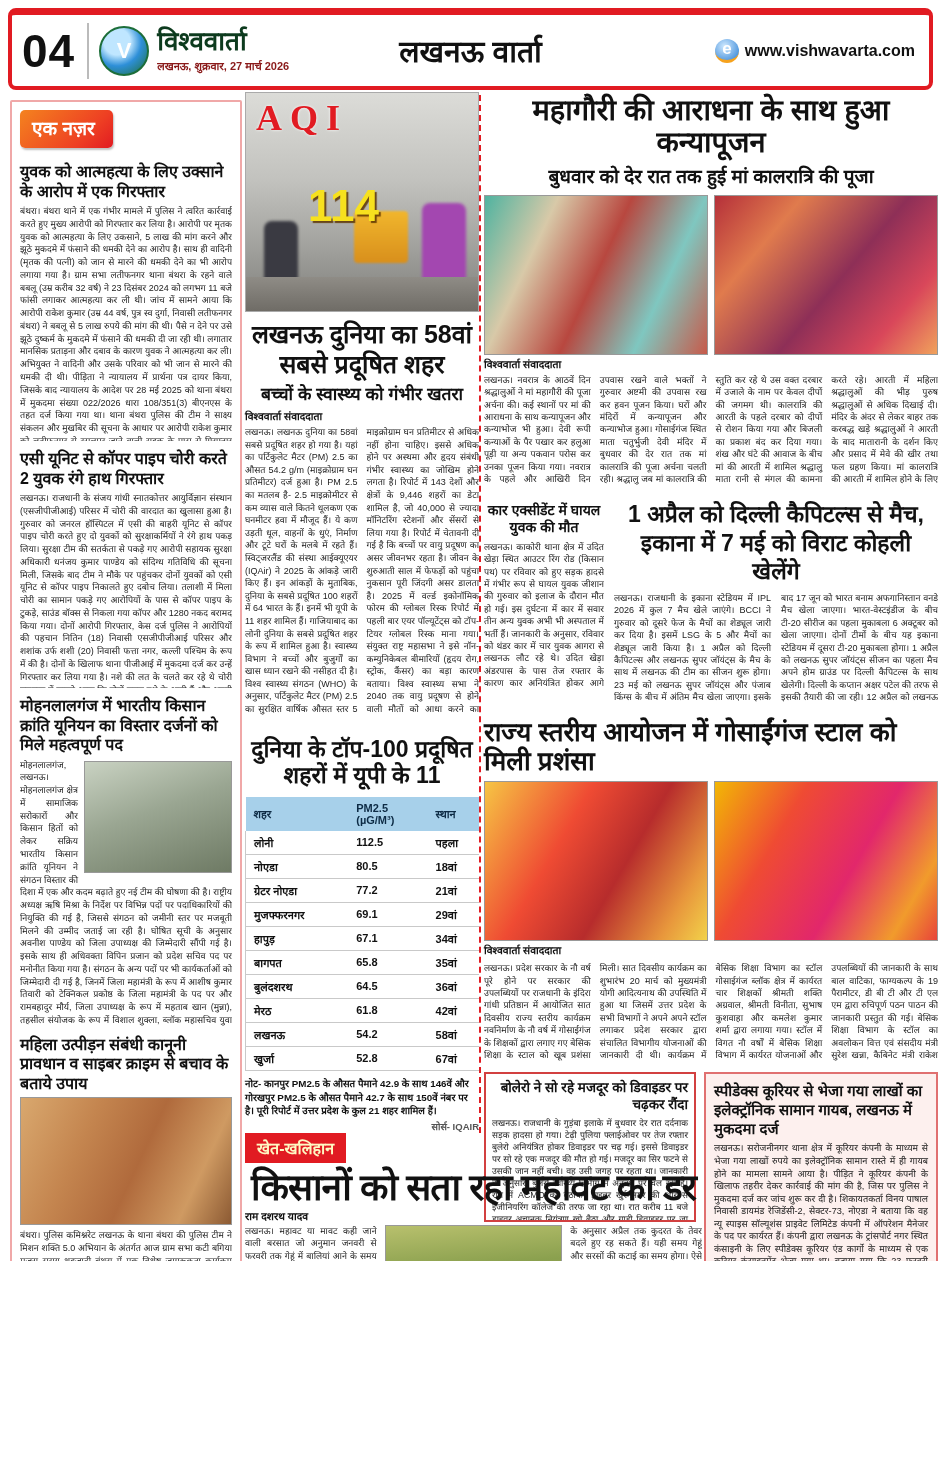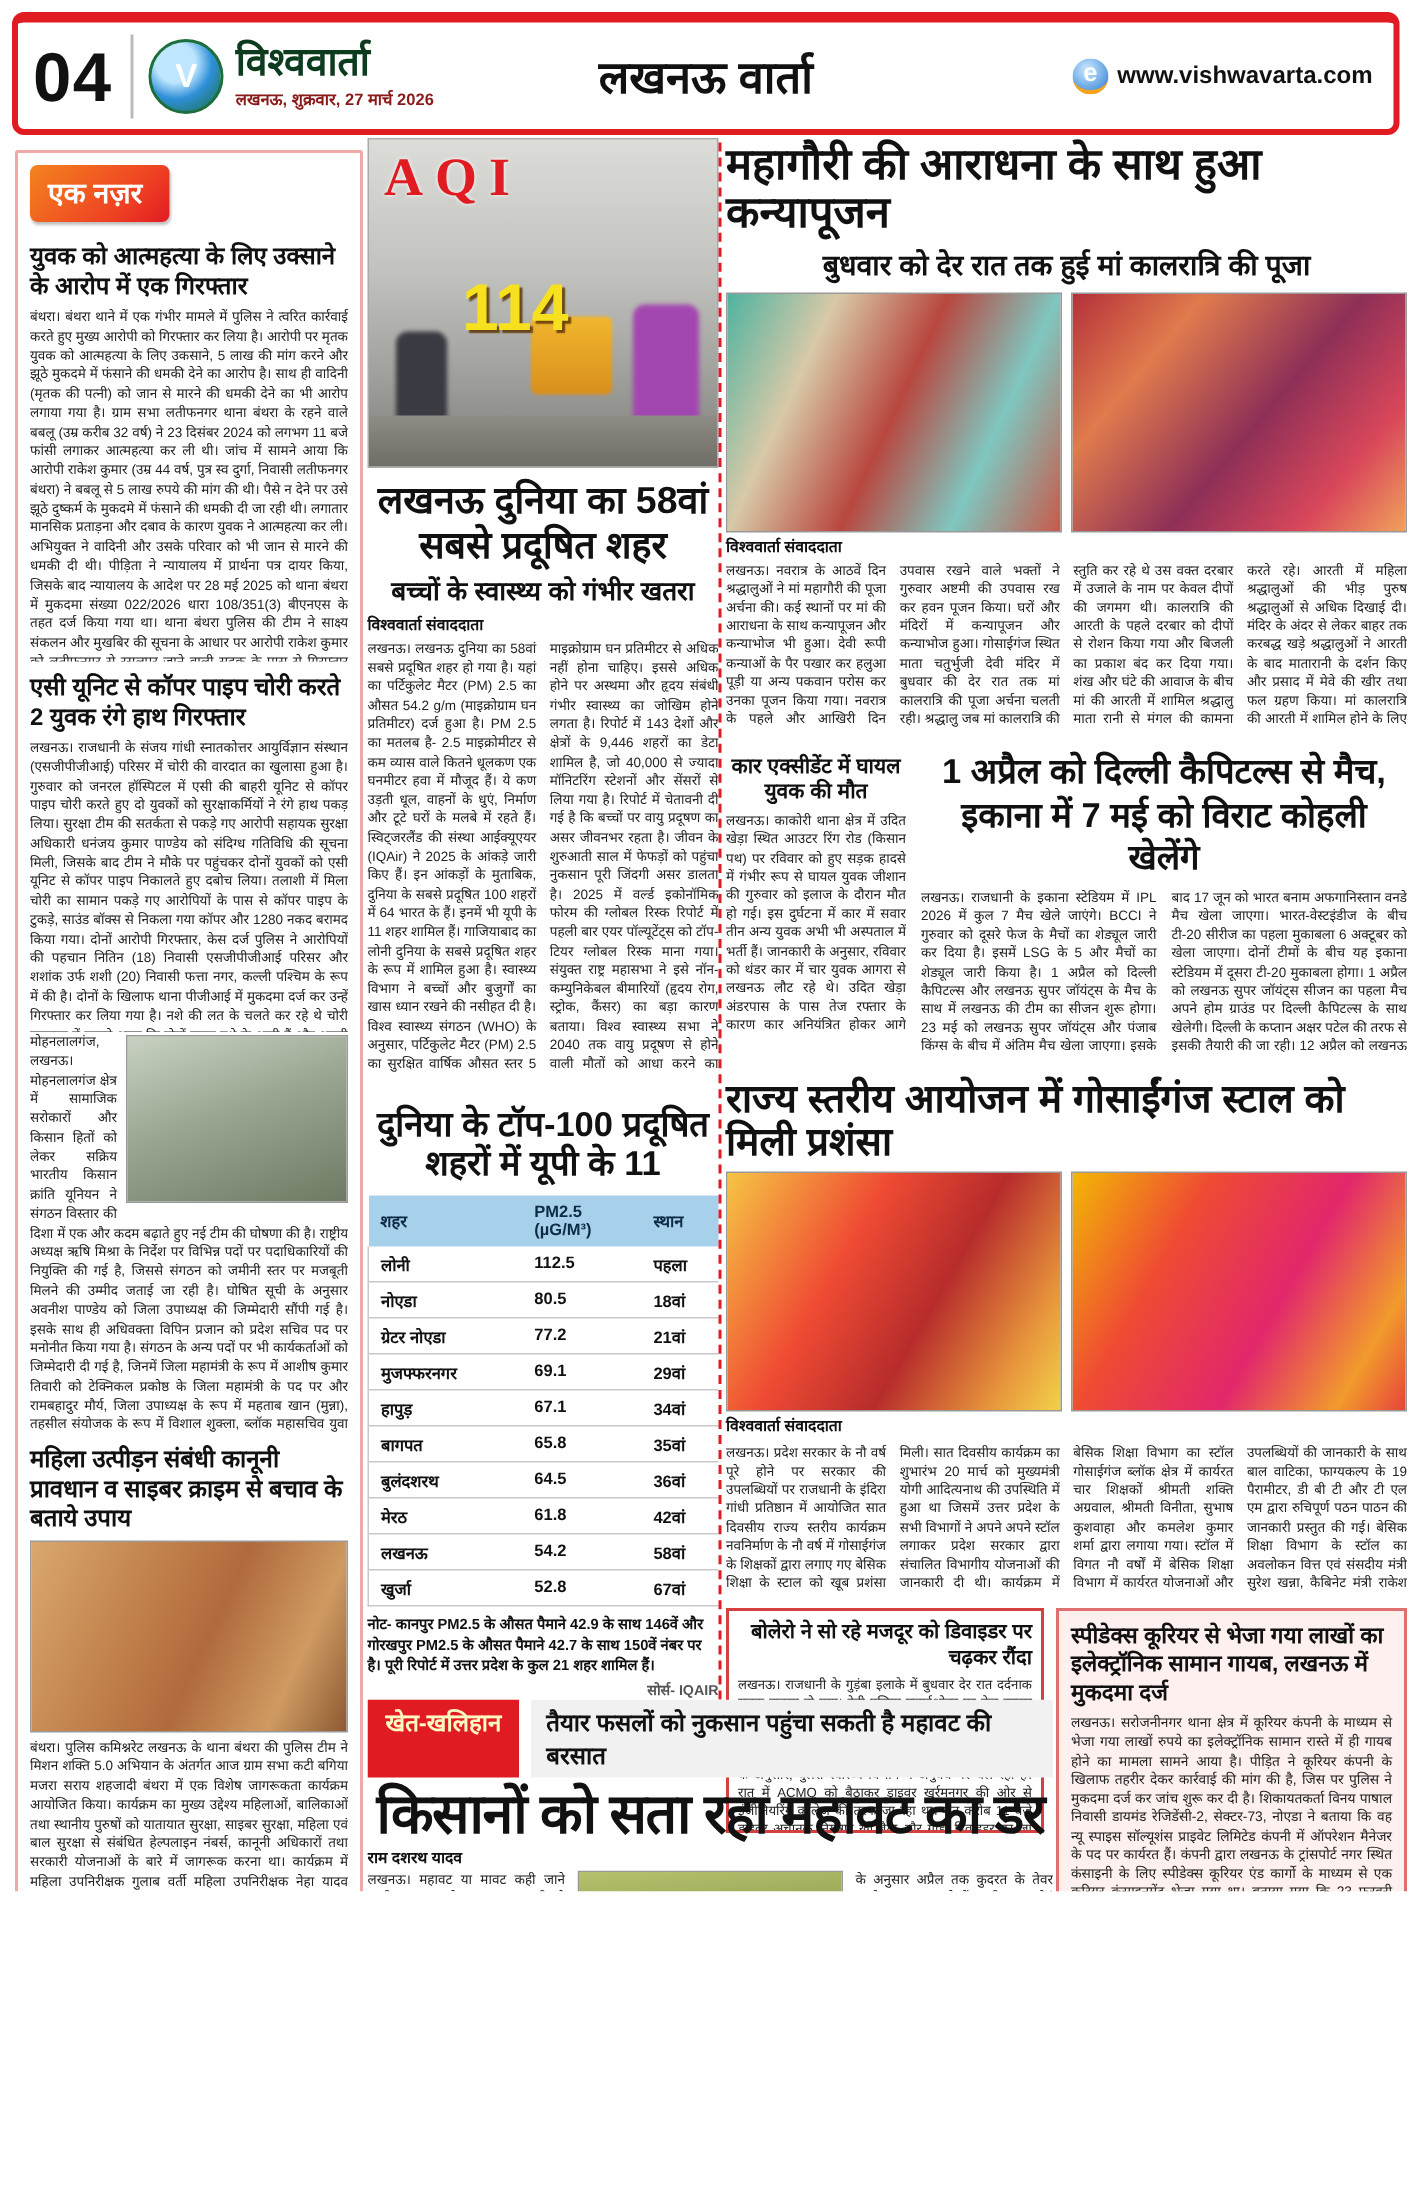--- a/index.html
+++ b/index.html
@@ -59,21 +59,21 @@
   table.pol th{background:#a7d0ea;color:#0d2b45;font-size:11px;font-weight:700;text-align:left;
     padding:5px 4px 5px 8px;}
   table.pol td{font-size:11px;font-weight:600;padding:4px 4px 4px 8px;border-bottom:1px solid #c9c9c9;color:#111;}
   table.pol tr td:first-child{border-left:1px solid #c9c9c9;}
   .tnote{font-size:9.8px;font-weight:700;margin-top:6px;line-height:1.4;}
   .tsource{font-size:9.5px;font-weight:700;text-align:right;color:#555;margin-top:2px;}
   
   .dashsep{position:absolute;left:479px;top:95px;height:1038px;border-left:2px dashed #e11b22;}
   
   .rightcol{position:absolute;left:484px;top:95px;width:454px;}
-  .kp-head{font-size:29px;font-weight:700;line-height:1.1;}
+  .kp-head{font-size:29px;font-weight:700;text-align:center;line-height:1.1;}
   .kp-sub{font-size:19px;font-weight:600;text-align:center;margin:4px 0 6px 0;}
   .photo-row{display:flex;gap:6px;}
   .photo-row .ph{flex:1;height:160px;}
   .ph-kp1{background:linear-gradient(115deg,#4fb3a0 0%,#d8c9a8 25%,#b8473f 50%,#7fc7c0 75%,#c75a4a 100%);}
   .ph-kp2{background:linear-gradient(130deg,#b5303a 0%,#e07b4d 25%,#8e2f57 55%,#d9475a 80%,#f0a25c 100%);}
   .fourcol{column-count:4;column-gap:9px;font-size:9px;line-height:1.38;text-align:justify;overflow:hidden;color:#222;}
   .kp-body{height:116px;margin-top:3px;}
   .split-row{display:flex;gap:10px;margin-top:8px;}
   .acc-col{flex:0 0 120px;}
   .acc-head{font-size:14px;font-weight:700;text-align:center;line-height:1.25;margin:4px 0;}
@@ -134,20 +134,21 @@
 
   <div class="leftcol">
     <div class="ek-tag">एक नज़र</div>
 
     <div class="lhead">युवक को आत्महत्या के लिए उक्साने के आरोप में एक गिरफ्तार</div>
     <div class="lbody" style="height:236px">बंथरा। बंथरा थाने में एक गंभीर मामले में पुलिस ने त्वरित कार्रवाई करते हुए मुख्य आरोपी को गिरफ्तार कर लिया है। आरोपी पर मृतक युवक को आत्महत्या के लिए उकसाने, 5 लाख की मांग करने और झूठे मुकदमे में फंसाने की धमकी देने का आरोप है। साथ ही वादिनी (मृतक की पत्नी) को जान से मारने की धमकी देने का भी आरोप लगाया गया है। ग्राम सभा लतीफनगर थाना बंथरा के रहने वाले बबलू (उम्र करीब 32 वर्ष) ने 23 दिसंबर 2024 को लगभग 11 बजे फांसी लगाकर आत्महत्या कर ली थी। जांच में सामने आया कि आरोपी राकेश कुमार (उम्र 44 वर्ष, पुत्र स्व दुर्गा, निवासी लतीफनगर बंथरा) ने बबलू से 5 लाख रुपये की मांग की थी। पैसे न देने पर उसे झूठे दुष्कर्म के मुकदमे में फंसाने की धमकी दी जा रही थी। लगातार मानसिक प्रताड़ना और दबाव के कारण युवक ने आत्महत्या कर ली। अभियुक्त ने वादिनी और उसके परिवार को भी जान से मारने की धमकी दी थी। पीड़िता ने न्यायालय में प्रार्थना पत्र दायर किया, जिसके बाद न्यायालय के आदेश पर 28 मई 2025 को थाना बंथरा में मुकदमा संख्या 022/2026 धारा 108/351(3) बीएनएस के तहत दर्ज किया गया था। थाना बंथरा पुलिस की टीम ने साक्ष्य संकलन और मुखबिर की सूचना के आधार पर आरोपी राकेश कुमार को लतीफनगर से रसूलपुर जाने वाली सड़क के पास से गिरफ्तार किया। गुरुवार को उसे न्यायिक हिरासत में भेज दिया गया है। गिरफ्तार आरोपी राकेश कुमार ने पूछताछ में बताया कि उसे अपनी पत्नी और मृतक बबलू के बीच अवैध संबंध का संदेह था। इसी वजह से उसने अपनी पत्नी पर दबाव बनाया कि बबलू के खिलाफ दुष्कर्म का मुकदमा दर्ज कराए, लेकिन पत्नी ने मना कर दिया। इसके बाद उसने खुद बबलू से 5 लाख की मांग की और धमकी दी। घटना वाले दिन भी फोन पर कहासुनी हुई थी, जिसके बाद बबलू ने आत्महत्या कर ली।</div>
 
     <div class="lhead">एसी यूनिट से कॉपर पाइप चोरी करते 2 युवक रंगे हाथ गिरफ्तार</div>
     <div class="lbody" style="height:196px">लखनऊ। राजधानी के संजय गांधी स्नातकोत्तर आयुर्विज्ञान संस्थान (एसजीपीजीआई) परिसर में चोरी की वारदात का खुलासा हुआ है। गुरुवार को जनरल हॉस्पिटल में एसी की बाहरी यूनिट से कॉपर पाइप चोरी करते हुए दो युवकों को सुरक्षाकर्मियों ने रंगे हाथ पकड़ लिया। सुरक्षा टीम की सतर्कता से पकड़े गए आरोपी सहायक सुरक्षा अधिकारी धनंजय कुमार पाण्डेय को संदिग्ध गतिविधि की सूचना मिली, जिसके बाद टीम ने मौके पर पहुंचकर दोनों युवकों को एसी यूनिट से कॉपर पाइप निकालते हुए दबोच लिया। तलाशी में मिला चोरी का सामान पकड़े गए आरोपियों के पास से कॉपर पाइप के टुकड़े, साउंड बॉक्स से निकला गया कॉपर और 1280 नकद बरामद किया गया। दोनों आरोपी गिरफ्तार, केस दर्ज पुलिस ने आरोपियों की पहचान नितिन (18) निवासी एसजीपीजीआई परिसर और शशांक उर्फ शशी (20) निवासी फत्ता नगर, कल्ली पश्चिम के रूप में की है। दोनों के खिलाफ थाना पीजीआई में मुकदमा दर्ज कर उन्हें गिरफ्तार कर लिया गया है। नशे की लत के चलते कर रहे थे चोरी पूछताछ में सामने आया कि दोनों युवक नशे के आदी हैं और अपनी लत पूरी करने के लिए चोरी की वारदात को अंजाम देते थे। पुलिस के अनुसार शशांक के खिलाफ पहले भी चोरी के मामले दर्ज हैं, जबकि नितिन का कोई आपराधिक इतिहास नहीं मिला। शिक्षा स्तर भी आया सामने नितिन कक्षा 8 पास है, जबकि शशांक उर्फ शशी कक्षा 12 पास बताया गया है।</div>
 
+    <div class="lhead">मोहनलालगंज में भारतीय किसान क्रांति यूनियन का विस्तार दर्जनों को मिले महत्वपूर्ण पद</div>
     <div class="lbody" style="height:268px">
       <span class="ph ph-mohan"></span><span>मोहनलालगंज, लखनऊ। मोहनलालगंज क्षेत्र में सामाजिक सरोकारों और किसान हितों को लेकर सक्रिय भारतीय किसान क्रांति यूनियन ने संगठन विस्तार की दिशा में एक और कदम बढ़ाते हुए नई टीम की घोषणा की है। राष्ट्रीय अध्यक्ष ऋषि मिश्रा के निर्देश पर विभिन्न पदों पर पदाधिकारियों की नियुक्ति की गई है, जिससे संगठन को जमीनी स्तर पर मजबूती मिलने की उम्मीद जताई जा रही है। घोषित सूची के अनुसार अवनीश पाण्डेय को जिला उपाध्यक्ष की जिम्मेदारी सौंपी गई है। इसके साथ ही अधिवक्ता विपिन प्रजान को प्रदेश सचिव पद पर मनोनीत किया गया है। संगठन के अन्य पदों पर भी कार्यकर्ताओं को जिम्मेदारी दी गई है, जिनमें जिला महामंत्री के रूप में आशीष कुमार तिवारी को टेक्निकल प्रकोष्ठ के जिला महामंत्री के पद पर और रामबहादुर मौर्य, जिला उपाध्यक्ष के रूप में महताब खान (मुन्ना), तहसील संयोजक के रूप में विशाल शुक्ला, ब्लॉक महासचिव युवा मोर्चा के रूप में शुभम घातुक तथा तहसील महामंत्री युवा मोर्चा के रूप में फुरकान अहमद शामिल हैं। इसके अतिरिक्त गुलाम कादिर, सूरज यादव, कुंवर सिंह, सोनू यादव, आयुष शर्मा और मोनू यादव सहित कई कार्यकर्ताओं को भी संगठन में सक्रिय भूमिका सौंपी गई है। संगठन से जुड़े पदाधिकारियों का कहना है कि नई टीम के गठन से किसानों की समस्याओं को प्रभावी ढंग से उठाने और उनके समाधान के लिए प्रशासन तक आवाज पहुंचाने में मदद मिलेगी। स्थानीय स्तर पर संगठन के विस्तार को लेकर किसानों और ग्रामीणों में उत्साह देखा जा रहा है।</span>
     </div>
 
     <div class="lhead">महिला उत्पीड़न संबंधी कानूनी प्रावधान व साइबर क्राइम से बचाव के बताये उपाय</div>
     <div class="ph ph-mahila"></div>
     <div class="lbody" style="height:150px">बंथरा। पुलिस कमिश्नरेट लखनऊ के थाना बंथरा की पुलिस टीम ने मिशन शक्ति 5.0 अभियान के अंतर्गत आज ग्राम सभा कटी बगिया मजरा सराय शहजादी बंथरा में एक विशेष जागरूकता कार्यक्रम आयोजित किया। कार्यक्रम का मुख्य उद्देश्य महिलाओं, बालिकाओं तथा स्थानीय पुरुषों को यातायात सुरक्षा, साइबर सुरक्षा, महिला एवं बाल सुरक्षा से संबंधित हेल्पलाइन नंबर्स, कानूनी अधिकारों तथा सरकारी योजनाओं के बारे में जागरूक करना था। कार्यक्रम में महिला उपनिरीक्षक गुलाब वर्ती महिला उपनिरीक्षक नेहा यादव उपनिरीक्षक रमेश चंद तथा महिला आरक्षी मोनी ने ग्रामीणों को संबोधित किया। टीम ने महिलाओं को बताया कि अपराध की श्रेणी में आने वाले आचरण क्या हैं, गुड टच-बैड टच, पॉक्सो एक्ट, महिला उत्पीड़न से संबंधित कानूनी प्रावधान तथा साइबर क्राइम से बचाव के उपाय क्या हैं।</div>
 
     <div class="lhead small">एनटीईएस की गड़बड़ी से भटके रहे शताब्दी के यात्री</div>
     <div class="lbody" style="height:190px">लखनऊ। मंगेया रेलवे पुल पर गार्डर बदलने के लिए लिए गए मेगा ब्लॉक के दौरान रेलवे की तकनीकी खामी ने यात्रियों की मुश्किलें बढ़ा दीं। नेशनल ट्रेन इंक्वायरी सिस्टम (NTES) पर शताब्दी एक्सप्रेस को लेकर गलत जानकारी फ्लैश होती रही, जिसके चलते यात्री और उनके परिजन पूरे दिन इधर-उधर भटकते रहे। एनटीईएस पर शताब्दी एक्सप्रेस का अंतिम स्टेशन मानकनगर दिखाया जा रहा था, जबकि ट्रेन को ऐशबाग स्टेशन भेजा गया था। इस गलत सूचना के आधार पर कई यात्रियों के परिजन मानकनगर स्टेशन पहुंच गए, लेकिन वहां ट्रेन न मिलने से अफरा-तफरी मच गई। दोपहर 12:10 बजे के बाद ही पोर्टल पर जानकारी को सुधारा गया, तब तक सैकड़ों यात्री परेशान हो चुके थे। जो यात्री किसी तरह ऐशबाग स्टेशन पहुंचे, उन्हें भी राहत नहीं मिली। कुली और ऑटो चालकों ने हालात का फायदा उठाकर मनमाना किराया वसूला। कजीरगंज और आसपास के इलाकों के लिए 300 रुपये तक वसूले गए, जिससे यात्रियों में नाराजगी देखने को मिली। रेलवे ने गुरुवार सुबह 7 बजे से रात 12 बजे तक मेगा ब्लॉक लिया था। इसके चलते झांसी इंटरसिटी, मेरठ सिटी राज्यरानी एक्सप्रेस और आगरा फोर्ट इंटरसिटी सहित कई ट्रेनों को निरस्त कर दिया गया। करीब 12 हजार यात्री इस फैसले से प्रभावित हुए और यात्रा योजनाएं पूरी तरह बिगड़ गईं।</div>
@@ -285,21 +286,20 @@
         <div class="box-body" style="font-size:9.2px">लखनऊ। सरोजनीनगर थाना क्षेत्र में कूरियर कंपनी के माध्यम से भेजा गया लाखों रुपये का इलेक्ट्रॉनिक सामान रास्ते में ही गायब होने का मामला सामने आया है। पीड़ित ने कूरियर कंपनी के खिलाफ तहरीर देकर कार्रवाई की मांग की है, जिस पर पुलिस ने मुकदमा दर्ज कर जांच शुरू कर दी है। शिकायतकर्ता विनय पाषाल निवासी डायमंड रेजिडेंसी-2, सेक्टर-73, नोएडा ने बताया कि वह न्यू स्पाइस सॉल्यूशंस प्राइवेट लिमिटेड कंपनी में ऑपरेशन मैनेजर के पद पर कार्यरत हैं। कंपनी द्वारा लखनऊ के ट्रांसपोर्ट नगर स्थित कंसाइनी के लिए स्पीडेक्स कूरियर एंड कार्गो के माध्यम से एक कूरियर कंसाइनमेंट भेजा गया था। बताया गया कि 23 फरवरी 2026 को बुक किया गया यह पार्सल 12 मार्च 2026 तक पहुंचना था, लेकिन यह गंतव्य तक नहीं पहुंचा। कंसाइनमेंट में मोबाइल फोन, एक्सेसरीज व अन्य इलेक्ट्रॉनिक सामान शामिल थे, जिनकी कुल कीमत करीब 2.30 लाख रुपये बताई जा रही है। पीड़ित के अनुसार, कई बार संपर्क करने के बावजूद कूरियर कंपनी द्वारा कोई संतोषजनक जवाब नहीं दिया गया और मामले को टालमटोल किया गया। इसके बाद पीड़ित ने थाना सरोजनीनगर में लिखित शिकायत दी। पुलिस ने तहरीर के आधार पर मुकदमा दर्ज कर लिया है और मामले की जांच निरीक्षक राजेश राम प्रजापति को सौंपी गई है।</div>
         <div class="rpf-head">तेज रफ्तार ट्रक ने RPF जवान के पति को मारी टक्कर, हालत गंभीर, मेदांता रेफर</div>
         <div class="rpf-body">लखनऊ। तेज रफ्तार और लापरवाही एक बार फिर जानलेवा साबित हुई। उन्नाव जनपद के पुरवा क्षेत्र में एक दर्दनाक सड़क हादसे में RPF में तैनात महिला जवान के पति गंभीर रूप से घायल हो गए। हादसे के बाद उन्हें पहले लखनऊ के ट्रॉमा सेंटर और फिर हालत बिगड़ने पर मेदांता अस्पताल रेफर किया गया है। RPF में तैनात आरती देवी के पति दीपक कुमार 16 मार्च 2026 को अपने गांव मंगत खेड़ा (उन्नाव) ड्यूटी से जा रहे थे। जैसे ही वह खेड़ा दरोगा मोड़ के पास पहुंचे, तभी सामने से आ रहे तेज रफ्तार ट्रक (UP32 DN 8772) ने जोरदार टक्कर मार दी। टक्कर इतनी भीषण थी कि दीपक कुमार गंभीर रूप से घायल हो गए। घटना के बाद आसपास के लोगों ने तत्परता दिखाते हुए घायल को तत्काल अस्पताल पहुंचाया। पहले उन्हें लोकबंधु अस्पताल ले जाया गया, जहां हालत नाजुक देखते हुए डॉक्टरों ने केजीएमयू ट्रॉमा सेंटर रेफर कर दिया। वहां भी स्थिति में सुधार न होने पर अब उन्हें मेदांता अस्पताल भेजा गया है, जहां उनका इलाज जारी है। पीड़िता आरती देवी ने पुलिस को दी तहरीर में आरोप लगाया है कि ट्रक चालक तेज रफ्तार और लापरवाही से वाहन चला रहा था, जिससे यह हादसा हुआ। पुलिस ने मामले को गंभीरता से लेते हुए अज्ञात ट्रक चालक के खिलाफ मुकदमा दर्ज कर जांच शुरू कर दी है। पुलिस का कहना है कि घटना की जांच की जा रही है और दोषी चालक की पहचान कर उसके खिलाफ सख्त कार्रवाई की जाएगी।</div>
       </div>
     </div>
   </div>
 
   <div class="khet">
     <div class="khet-tagrow">
       <div class="khet-tag">खेत-खलिहान</div>
-      <div class="khet-kicker">तैयार फसलों को नुकसान पहुंचा सकती है महावट की बरसात</div>
     </div>
     <div class="khet-head">किसानों को सता रहा महावट का डर</div>
     <div class="khet-byline">राम दशरथ यादव</div>
     <div class="khet-cols">
       <div class="khet-c">लखनऊ। महावट या मावट कही जाने वाली बरसात जो अनुमान जनवरी से फरवरी तक गेहूं में बालियां आने के समय होती थी इस बार गेहूं की कटाई के समय हो रही है। मौसम विभाग से जारी होते अलर्ट के बीच किसानों को महावट का डर सता रहा है क्योंकि महावट की बरसात किसानों को नुकसान की चोट पहुंचा सकती है। ठंड के मौसम के उतार के समय में जनवरी फरवरी के महीने में अक्सर बरसात हो जाती है। इस बरसात को मावट या महावट कहा जाता है। जनवरी फरवरी में महावट से गेहूं की फसल को फायदा मिलता है हालांकि अगर बरसात के साथ हवाएं चलती हैं तो फसलों को गिरा देती है जिससे नुकसान भी होता है। इस बार मार्च के महीने में कोहरा के साथ बरसात दिखाई दी। मार्च में कुदरत</div>
       <div class="khet-c khet-mid">
         <div class="ph ph-farm"></div>
         <span>के तेवर बदले हुए दिखाई दे रहे हैं। पहाड़ों से लेकर मैदानी क्षेत्रों तक मौसम का मिजाज बदला है। गर्मी शुरू होने पर गरम कपड़े और रजाई कम्बल को किनारे करने वाले लोगों को मौसम में आए बदलाव से एक बार फिर ठंड का अहसास होने लगा। चढ़ते पारे के समय में बदले मौसम ने तापमान को काफी कम किया है। मौसम विभाग से मिल रही चेतावनी</span>
       </div>
       <div class="khet-c">के अनुसार अप्रैल तक कुदरत के तेवर बदले हुए रह सकते हैं। यही समय गेहूं और सरसों की कटाई का समय होगा। ऐसे में यह कहा जा सकता है कि बदला हुआ मौसम किसानों को चोट पहुंचा सकता है। गेहूं की कटाई के समय मौसम में होने वाली गर्मी कटाई मड़ाई को आसान बनाती है। बरसात या नमी होने पर गेहूं की कटाई मड़ाई में दिक्कत होना स्वाभाविक है। किसान बताते हैं कि मार्च अप्रैल में होने वाली बरसात खाली खेतों को आगे की फसलों के लिए नमी दे सकती है लेकिन कटाई मड़ाई के लिए ऐसा मौसम उचित नहीं है। बेमौसम बरसात का डर किसानों को सता रहा है। बरसात से भीग कर फसल बर्बाद हो सकती है। गोसाईगंज के सहायक विकास अधिकारी कृषि धीरेन्द्र राय कहते हैं कि अगर ज्यादा बरसात हुई तो फसलों को नुकसान पहुंचेगा।</div>

